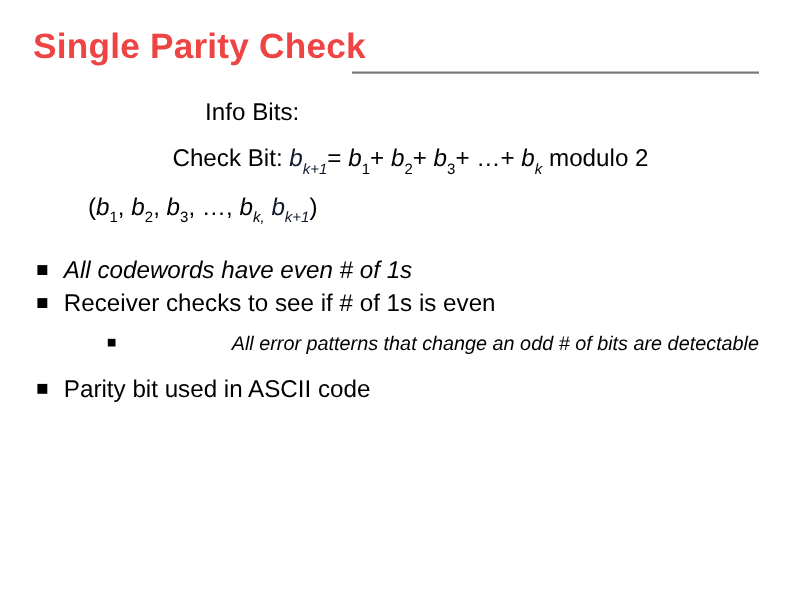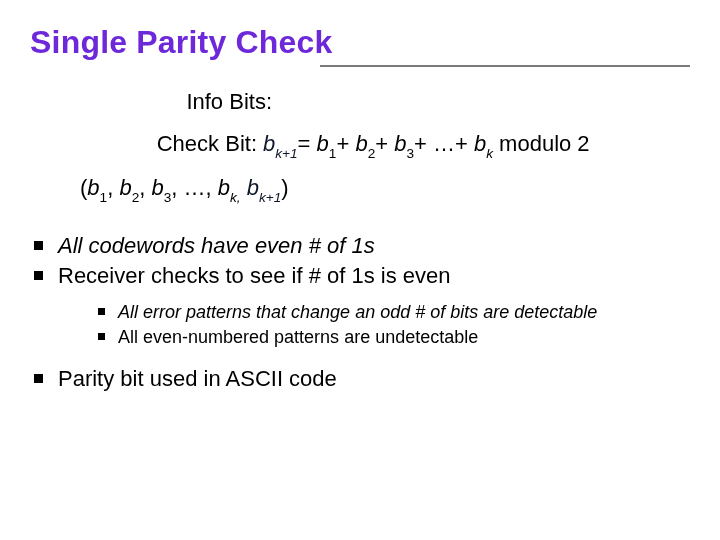--- a/index.html
+++ b/index.html
@@ -15,21 +15,21 @@
   .slide {
     box-sizing: border-box;
     width: 720px;
     height: 540px;
     padding: 18px 30px 18px 30px;
     position: relative;
   }
   .title {
     font-size: 32px;
     font-weight: bold;
-    color: #6d28d9;
+    color: #ef4444;
     margin: 6px 0 2px 0;
     letter-spacing: 0.2px;
   }
   .title-rule {
     width: 370px;
     height: 2px;
     background: #7a7a7a;
     margin: 4px 0 0 290px;
   }
   ul.lvl1 {
@@ -58,20 +58,21 @@
     list-style: none;
     margin: 10px 0 0 0;
     padding: 0 0 0 38px;
   }
   ul.lvl2 > li {
     position: relative;
     padding-left: 22px;
     margin: 0 0 8px 0;
     font-size: 18px;
     line-height: 1.28;
+    text-align: right;
   }
   ul.lvl2 > li::before {
     content: "";
     position: absolute;
     left: 2px;
     top: 7px;
     width: 7px;
     height: 7px;
     background: #000;
   }
@@ -137,19 +138,18 @@
     </div>
 
   </div>
 
   <ul class="lvl1 group2">
     <li>All codewords have even # of 1s</li>
     <li>
       <span>Receiver checks to see if # of 1s is even</span>
       <ul class="lvl2">
         <li>All error patterns that change an odd # of bits are detectable</li>
-        <li>All even-numbered patterns are undetectable</li>
       </ul>
     </li>
     <li>Parity bit used in ASCII code</li>
   </ul>
 
 </div>
 
 </body></html>

